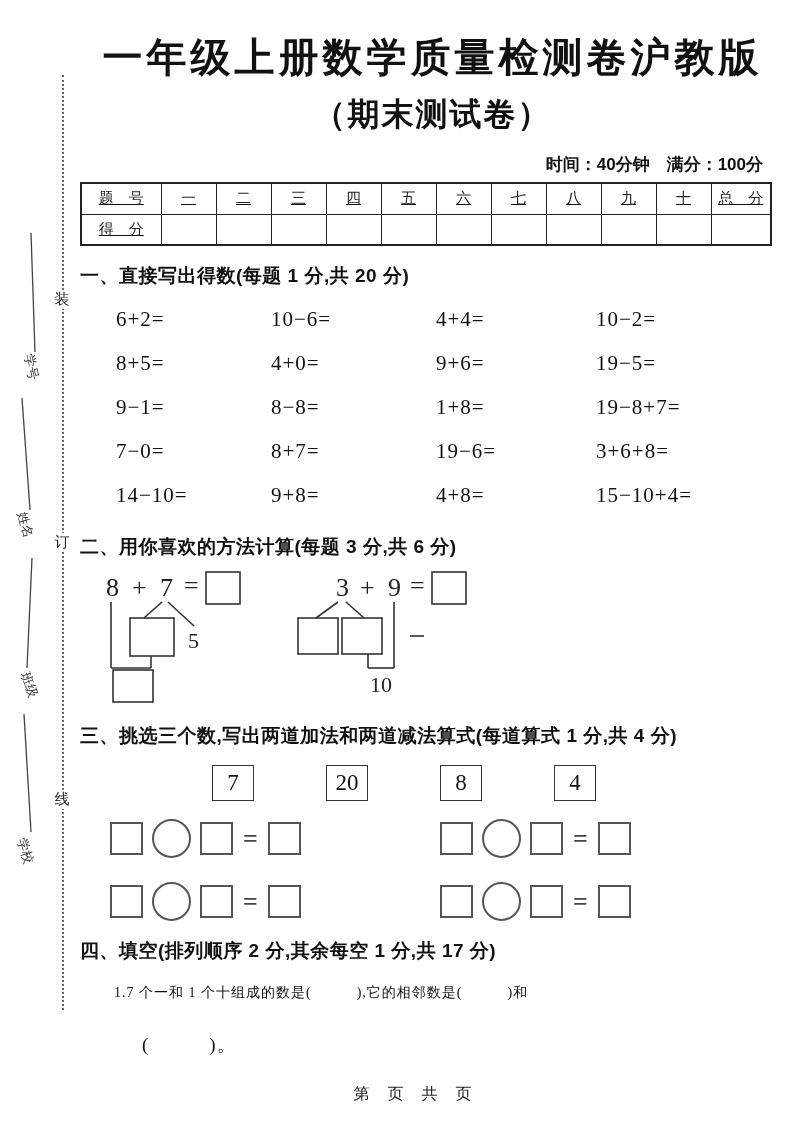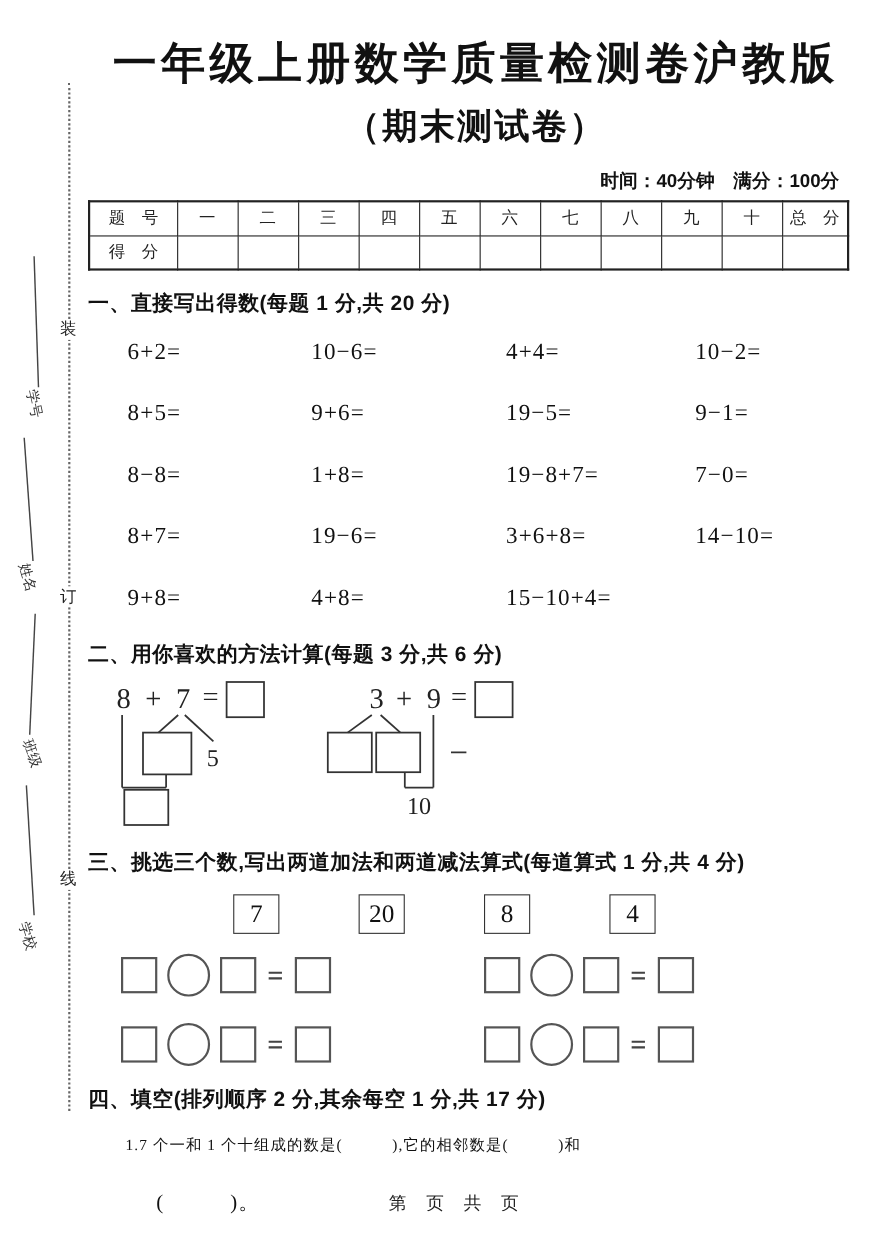--- a/index.html
+++ b/index.html
@@ -21,31 +21,31 @@
   .binding svg { position:absolute; left:0; top:0; }
   
   .content { position:absolute; left:80px; top:0; width:705px; }
   .title { margin-top:30px; text-align:center; font-size:40px; font-weight:bold;
     letter-spacing:4px; }
   .subtitle { margin-top:8px; text-align:center; font-size:32px; font-weight:bold;
     letter-spacing:2px; }
   .meta { margin:16px 22px 6px 0; text-align:right; font-size:17px; font-weight:bold; }
   
   table.score { width:692px; border-collapse:collapse; table-layout:fixed;
-    border:2px solid #222; }
+    border:2px solid #222;text-decoration:underline; }
   table.score td { border:1px solid #222; height:31px; text-align:center;
     font-size:15px; color:#222; }
   table.score td.lbl { width:80px; }
   table.score td.total { width:60px; }
   
   .sec-head { margin-top:17px; font-size:19px; font-weight:bold; letter-spacing:0.5px; }
   
   .problems { display:grid; grid-template-columns:155px 165px 160px auto;
     padding-left:36px; margin-top:8px;
-    font-family:"Liberation Serif", serif; font-size:21px;gap:12px; }
+    font-family:"Liberation Serif", serif; font-size:21px; }
   .problems span { height:44px; display:flex; align-items:center; letter-spacing:1px; }
   
   .bond-svg { display:block; margin:6px 0 0 8px; }
   .bond-svg text { font-family:"Liberation Serif", serif; fill:#222; }
   .bond-svg rect, .bond-svg line { stroke:#333; stroke-width:1.6; fill:none; }
   
   .pick-numbers { display:flex; gap:72px; margin:16px 0 0 132px; }
   .num-box { min-width:42px; height:36px; padding:0 8px; border:1.7px solid #333;
     display:flex; align-items:center; justify-content:center;
     font-family:"Liberation Serif", serif; font-size:23px; }
@@ -128,20 +128,21 @@
       </tbody>
     </table>
 
     <div class="sec-head">一、直接写出得数(每题 1 分,共 20 分)</div>
     <div class="problems">
       <span>6+2=</span>
       <span>10−6=</span>
       <span>4+4=</span>
       <span>10−2=</span>
       <span>8+5=</span>
+      <span>4+0=</span>
       <span>9+6=</span>
       <span>19−5=</span>
       <span>9−1=</span>
       <span>8−8=</span>
       <span>1+8=</span>
       <span>19−8+7=</span>
       <span>7−0=</span>
       <span>8+7=</span>
       <span>19−6=</span>
       <span>3+6+8=</span>

